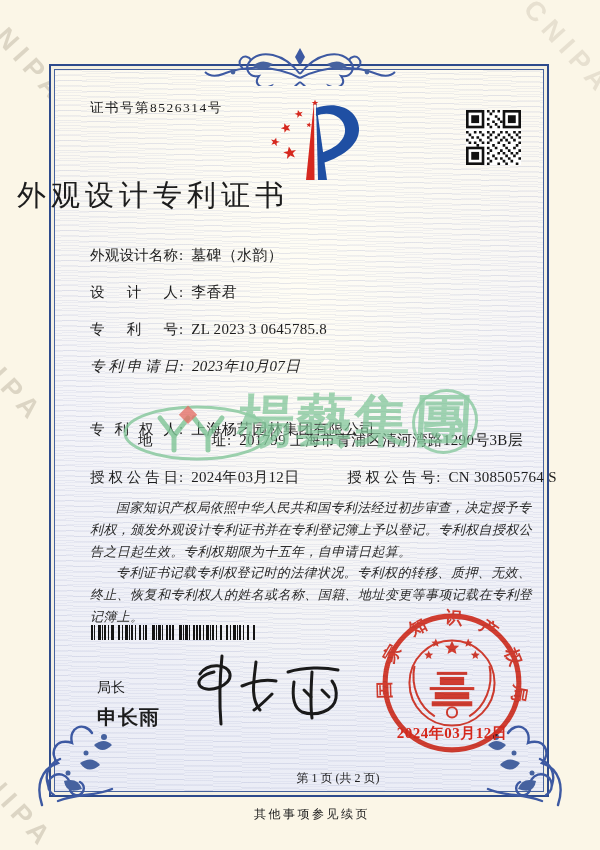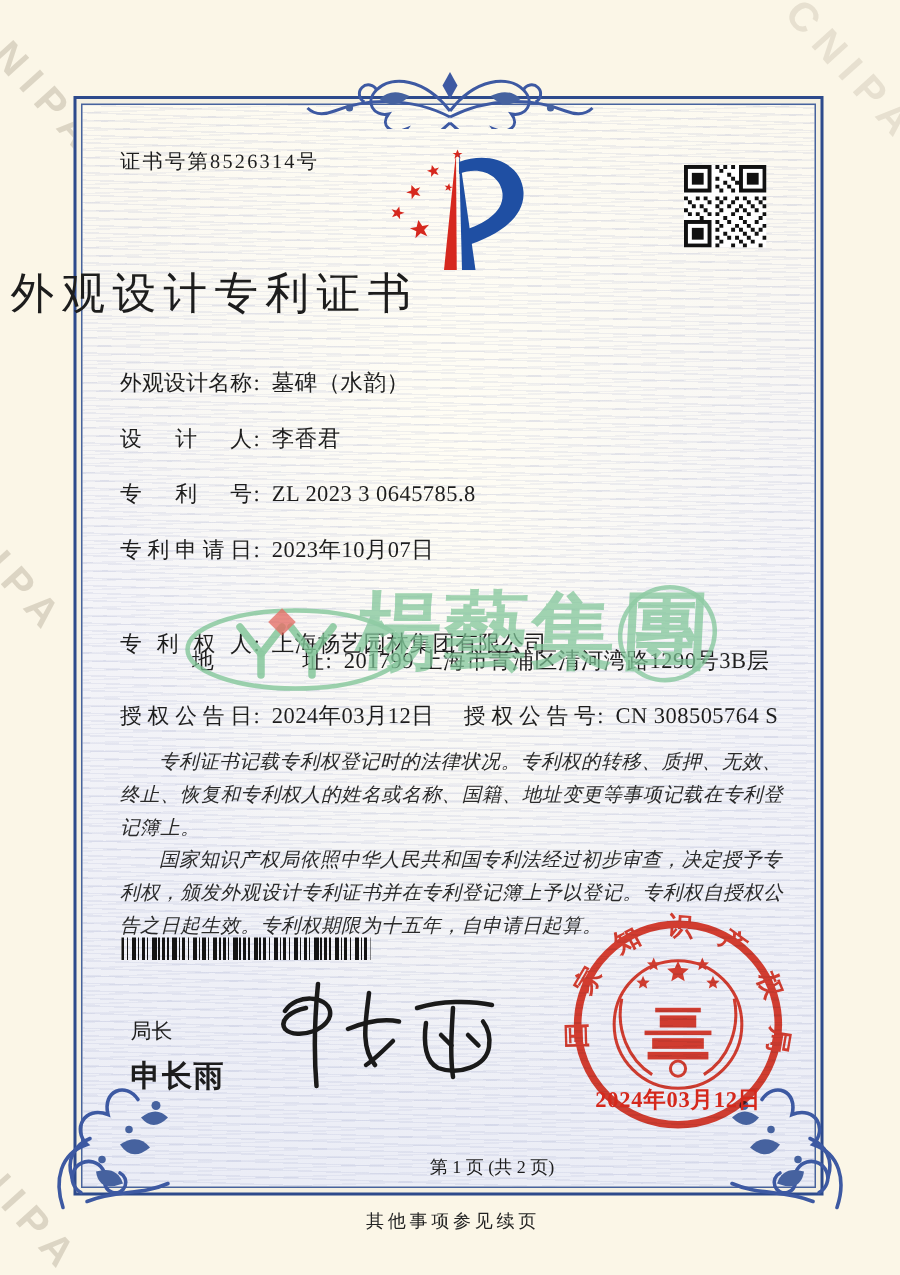--- a/index.html
+++ b/index.html
@@ -26,33 +26,33 @@
          background:
            repeating-linear-gradient(2deg, rgba(125,135,185,0.12) 0 1px, rgba(0,0,0,0) 1px 5px),
            repeating-linear-gradient(-2deg, rgba(125,135,185,0.09) 0 1px, rgba(0,0,0,0) 1px 6px),
            radial-gradient(ellipse at 50% 30%, #fffdf4 0%, rgba(255,253,244,0) 65%),
            linear-gradient(#fdfaf0 0%, #f4f4f8 45%, #ebedf6 100%);}
   .ornament{position:absolute;z-index:2;pointer-events:none;}
   .crest{left:203px;top:44px;}
   .corner-l{left:34px;top:693px;}
   .corner-r{left:451px;top:693px;transform:scaleX(-1);}
   
-  .content{position:absolute;left:2px;top:0;width:519px;height:850px;z-index:3;}
+  .content{position:absolute;left:12px;top:0;width:519px;height:850px;z-index:3;}
   .cert-number{position:absolute;left:78px;top:99px;font-size:13.5px;letter-spacing:1.5px;}
   .logo{position:absolute;left:254px;top:94px;}
   .qr{position:absolute;left:454px;top:110px;}
   .title{position:absolute;left:0;top:176px;width:600px;text-align:left;
          font-size:29px;font-weight:400;letter-spacing:5px;text-indent:5px;}
   .fields{position:absolute;left:78px;top:246px;width:446px;}
   .frow{position:absolute;left:0;white-space:nowrap;font-size:15px;}
-  .r0{top:0;} .r1{top:37px;} .r2{top:74px;} .r3{top:111px;} .r4{top:148px;margin-top:26px;} .r5{top:185px;margin-left:48px;} .r6{top:222px;}
+  .r0{top:0;} .r1{top:37px;} .r2{top:74px;} .r3{top:111px;font-style:italic;} .r4{top:148px;margin-top:26px;} .r5{top:185px;margin-left:48px;} .r6{top:222px;}
   .flabel{display:inline-block;width:88px;font-size:14.5px;text-align:justify;text-align-last:justify;vertical-align:baseline;}
   .colon{margin:0 8px 0 1px;}
   .fvalue{font-weight:500;letter-spacing:0.3px;}
-  .grant-pair2{margin-left:16px;}
+  .grant-pair2{margin-left:44px;}
   .paragraphs{position:absolute;left:78px;top:497px;width:446px;font-style:italic;
          font-size:13px;line-height:21.8px;letter-spacing:0.4px;color:#2a2a2a;}
   .paragraphs p{margin:0;text-indent:2em;}
   .barcode{position:absolute;left:79px;top:625px;width:166px;height:15px;
          background:repeating-linear-gradient(90deg,
            #141414 0 2px, rgba(0,0,0,0) 2px 3.5px,
            #141414 3.5px 4.5px, rgba(0,0,0,0) 4.5px 7px,
            #141414 7px 10px, rgba(0,0,0,0) 10px 11px,
            #141414 11px 12px, rgba(0,0,0,0) 12px 13.5px);}
   .sig{position:absolute;left:172px;top:650px;}
@@ -213,22 +213,22 @@
         <span>
           <span class="flabel">授权公告日</span><span class="colon">:</span><span class="fvalue">2024年03月12日</span>
         </span>
         <span class="grant-pair2">
           <span class="flabel">授权公告号</span><span class="colon">:</span><span class="fvalue">CN 308505764 S</span>
         </span>
       </div>
     </div>
 
     <div class="paragraphs">
+      <p>国家知识产权局依照中华人民共和国专利法经过初步审查，决定授予专利权，颁发外观设计专利证书并在专利登记簿上予以登记。专利权自授权公告之日起生效。专利权期限为十五年，自申请日起算。</p>
       <p>专利证书记载专利权登记时的法律状况。专利权的转移、质押、无效、终止、恢复和专利权人的姓名或名称、国籍、地址变更等事项记载在专利登记簿上。</p>
-      <p>国家知识产权局依照中华人民共和国专利法经过初步审查，决定授予专利权，颁发外观设计专利证书并在专利登记簿上予以登记。专利权自授权公告之日起生效。专利权期限为十五年，自申请日起算。</p>
     </div>
 
     <div class="barcode"></div>
 
     <div class="director-role">局长</div>
     <div class="director-name">申长雨</div>
 
     <svg class="sig" width="170" height="78" viewBox="0 0 170 78">
       <g stroke="#1a1a1a" stroke-width="3" fill="none" stroke-linecap="round">
         <path d="M38 6 C36 26 35 50 37 74"></path>

